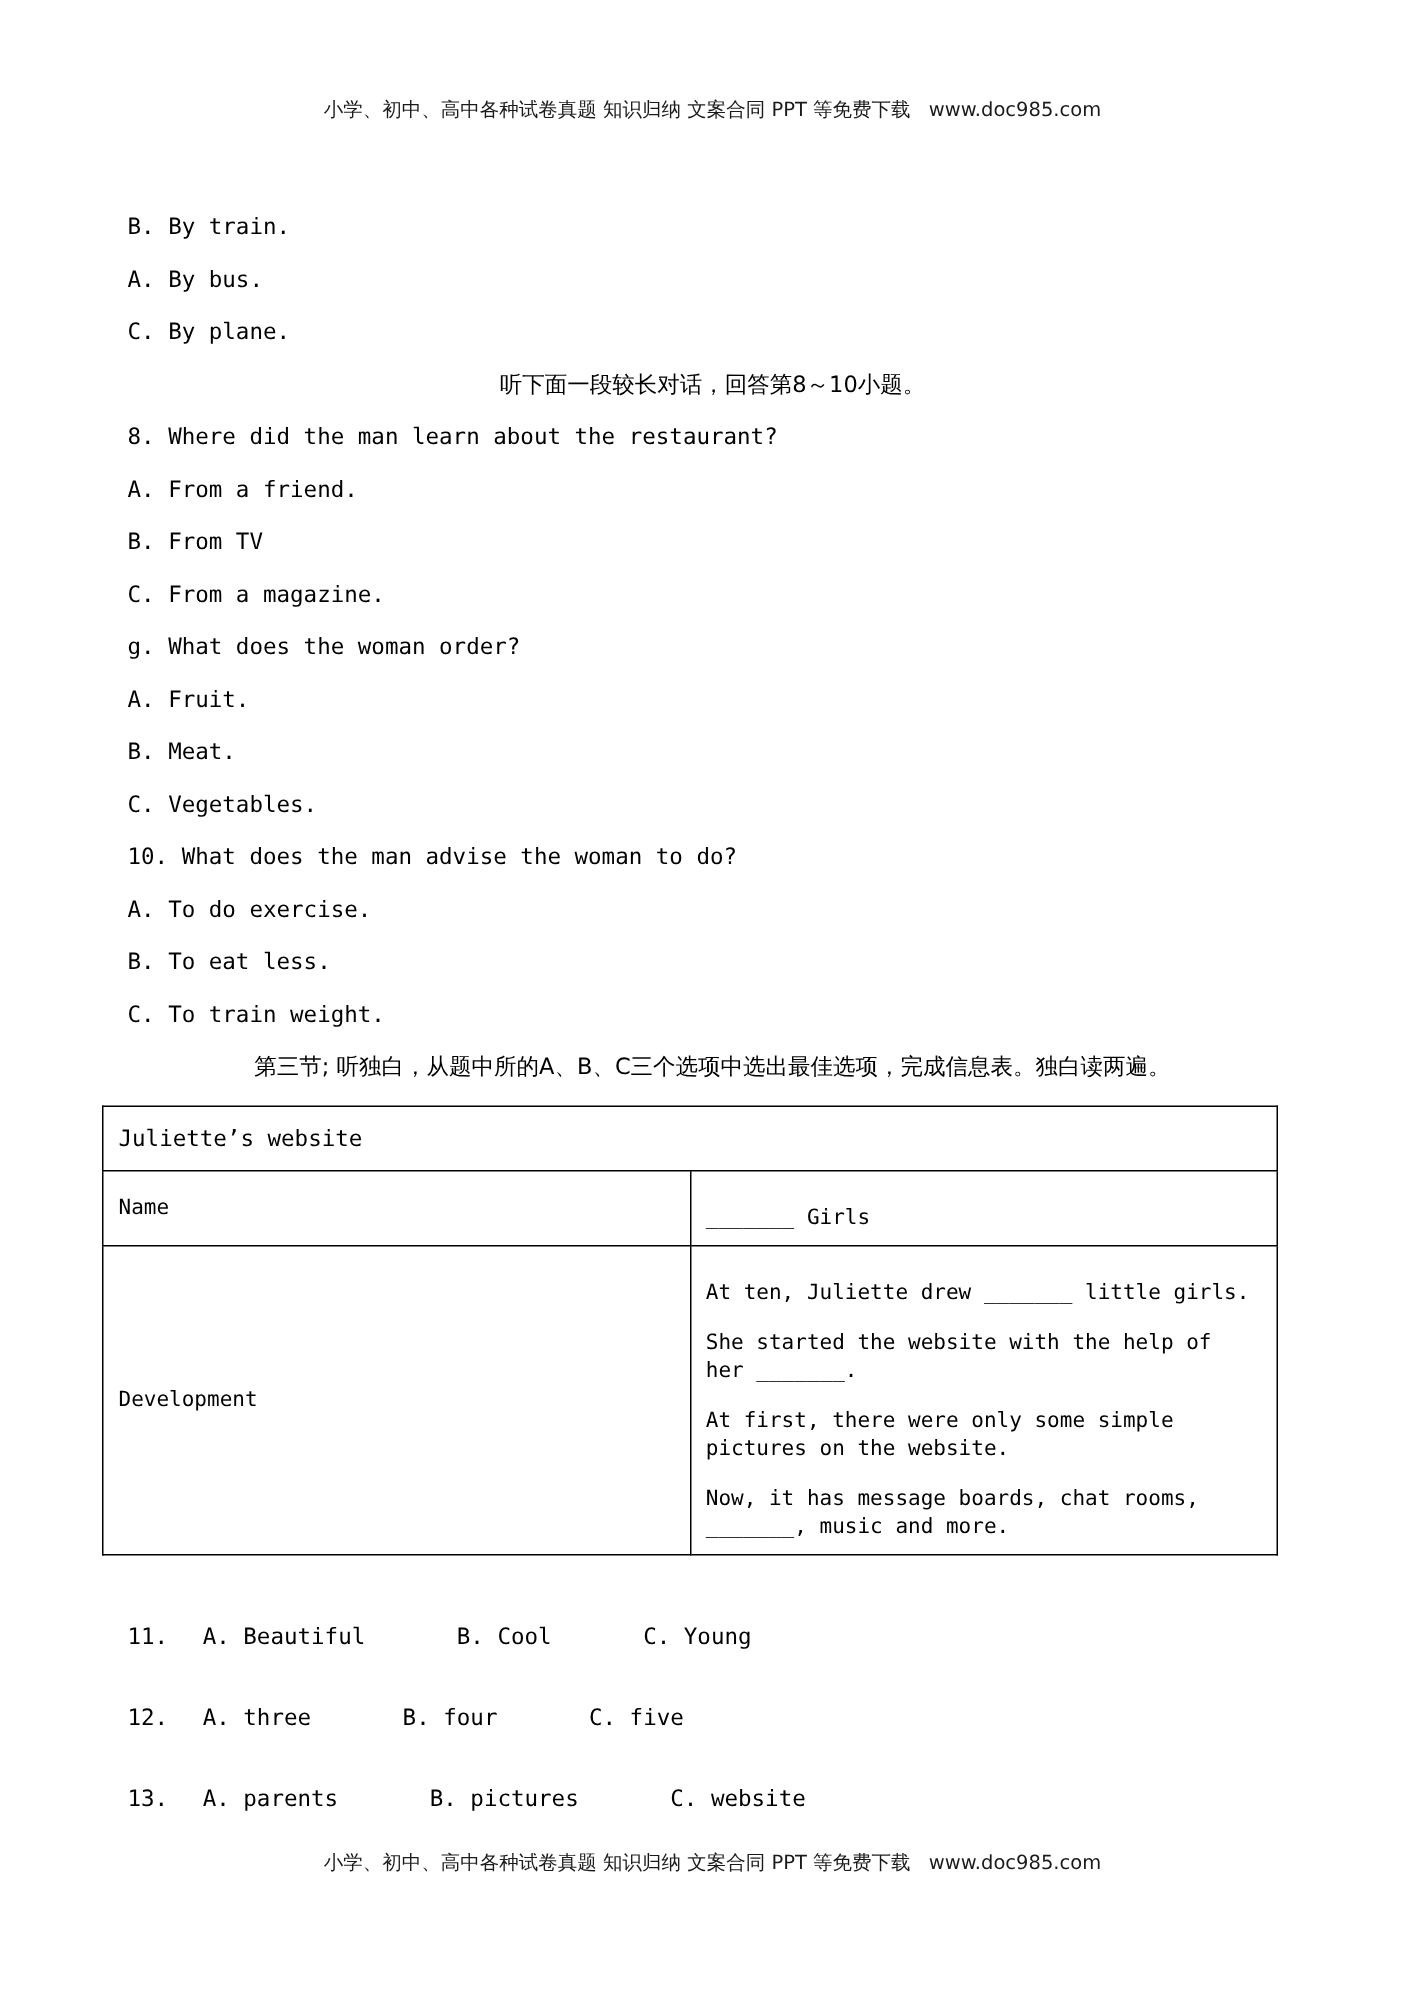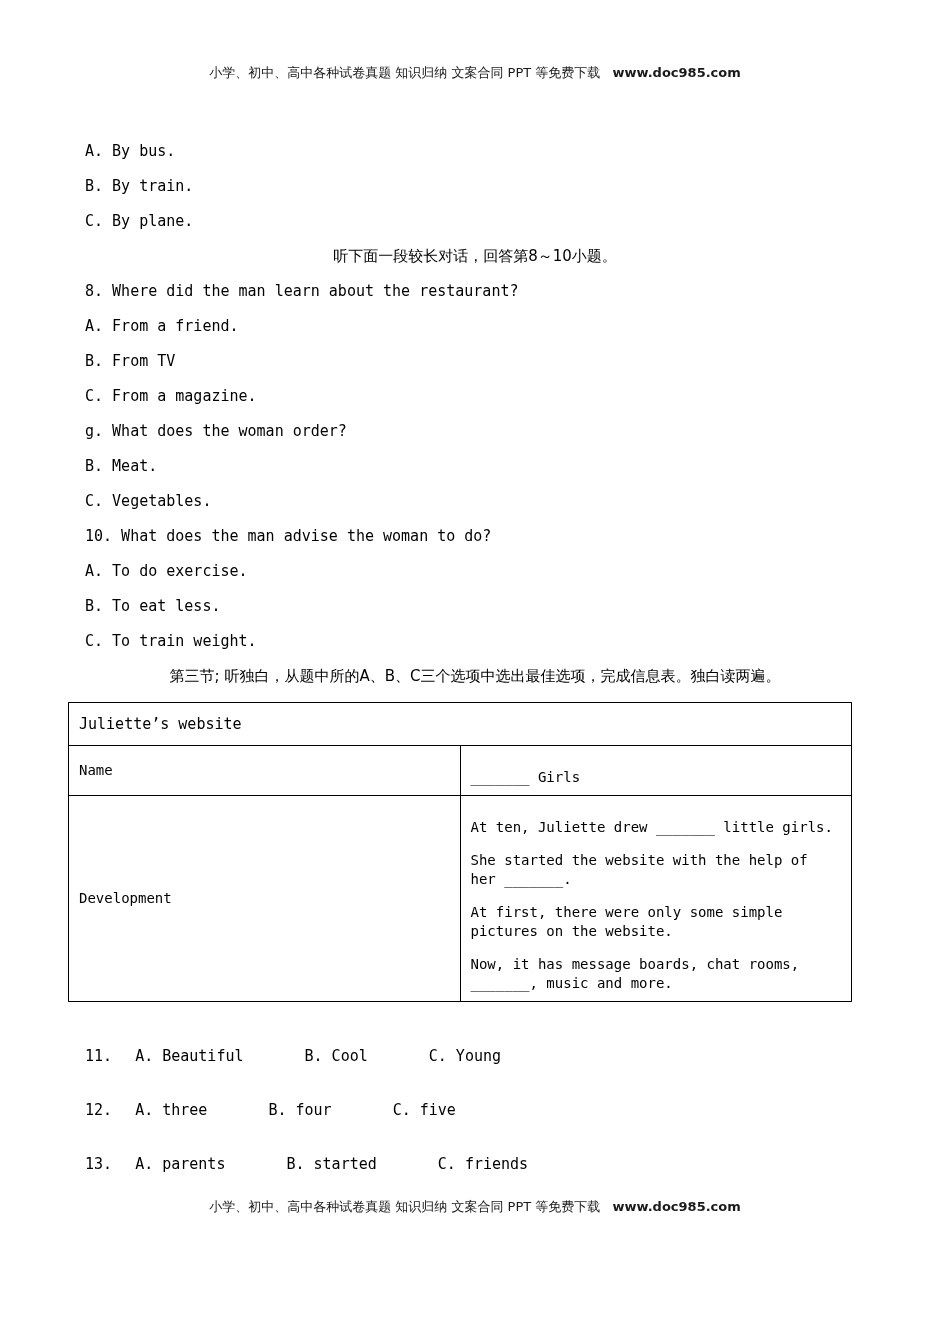--- a/index.html
+++ b/index.html
@@ -14,21 +14,21 @@
     overflow:hidden;
   }
   .pageheader,.pagefooter{
     text-align:center;
     font-family:"DejaVu Sans","Liberation Sans",sans-serif;
     font-size:13px;
     color:#1a1a1a;
     white-space:nowrap;
   }
   .pageheader{padding-top:64px;}
-  .pageheader .url,.pagefooter .url{margin-left:8px;font-weight:bold;}
+  .pageheader .url,.pagefooter .url{margin-left:8px;font-weight:normal;}
   .content{
     padding:0 85px;
     margin-top:60px;
   }
   .line{
     font-size:15px;
     line-height:19px;
     margin-bottom:16px;
     white-space:pre-wrap;
   }
@@ -75,29 +75,30 @@
 
 <div class="page">
 
   <div class="pageheader">
     <span>小学、初中、高中各种试卷真题 知识归纳 文案合同 PPT 等免费下载</span>
     <span class="url">www.doc985.com</span>
   </div>
 
   <div class="content">
 
+    <div class="line">B. By train.</div>
     <div class="line">A. By bus.</div>
-    <div class="line">B. By train.</div>
     <div class="line">C. By plane.</div>
     <div class="line zh">听下面一段较长对话，回答第8～10小题。</div>
     <div class="line">8. Where did the man learn about the restaurant?</div>
     <div class="line">A. From a friend.</div>
     <div class="line">B. From TV</div>
     <div class="line">C. From a magazine.</div>
     <div class="line">g. What does the woman order?</div>
+    <div class="line">A. Fruit.</div>
     <div class="line">B. Meat.</div>
     <div class="line">C. Vegetables.</div>
     <div class="line">10. What does the man advise the woman to do?</div>
     <div class="line">A. To do exercise.</div>
     <div class="line">B. To eat less.</div>
     <div class="line">C. To train weight.</div>
     <div class="line zh">第三节; 听独白，从题中所的A、B、C三个选项中选出最佳选项，完成信息表。独白读两遍。</div>
 
     <table class="info">
       <tbody>
@@ -131,22 +132,22 @@
       </div>
       <div class="answer-row">
         <span class="num">12.</span>
         <span class="opt">A. three</span>
         <span class="opt">B. four</span>
         <span class="opt">C. five</span>
       </div>
       <div class="answer-row">
         <span class="num">13.</span>
         <span class="opt">A. parents</span>
-        <span class="opt">B. started</span>
-        <span class="opt">C. friends</span>
+        <span class="opt">B. pictures</span>
+        <span class="opt">C. website</span>
       </div>
     </div>
 
   </div>
 
   <div class="pagefooter">
     <span>小学、初中、高中各种试卷真题 知识归纳 文案合同 PPT 等免费下载</span>
     <span class="url">www.doc985.com</span>
   </div>
 

